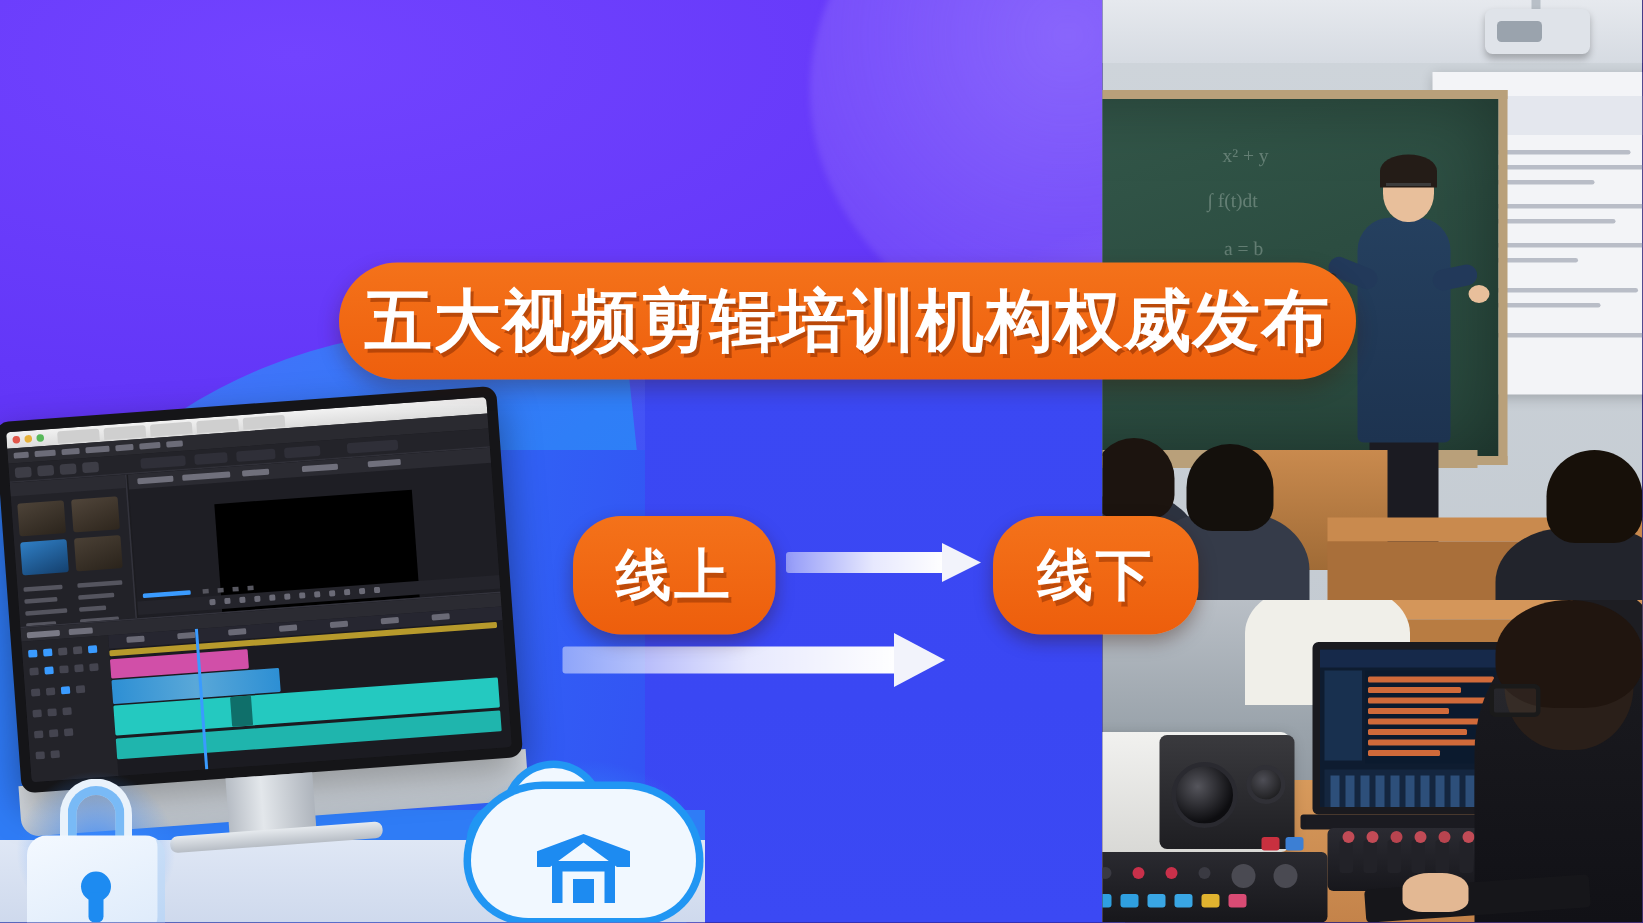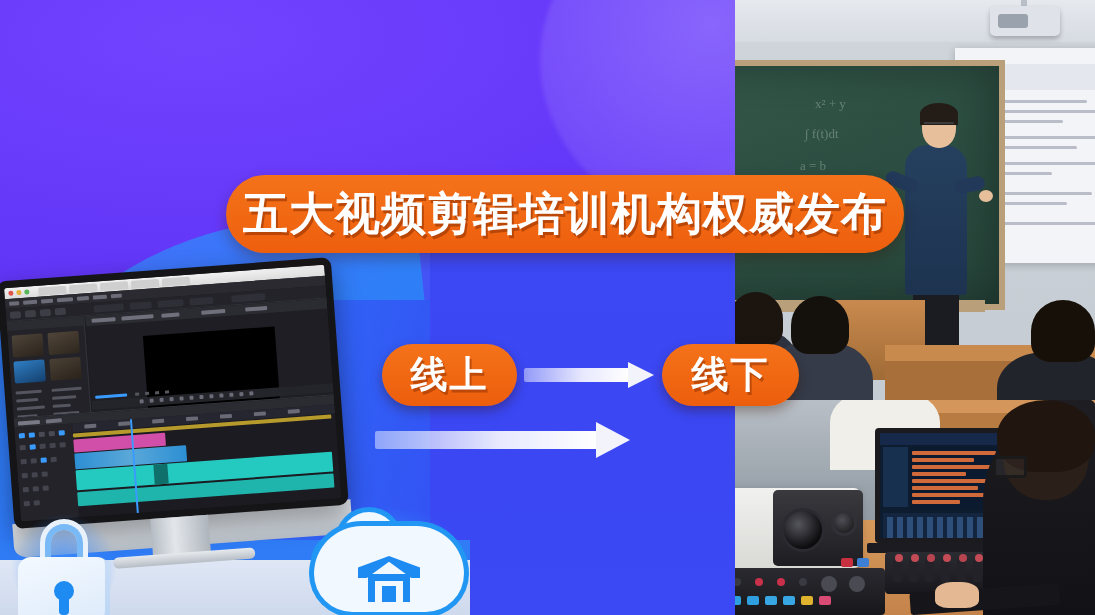--- a/index.html
+++ b/index.html
@@ -245,21 +245,21 @@
     background:linear-gradient(180deg,#f4721a 0%,#ee5f0d 100%);
     box-shadow:0 6px 14px rgba(60,20,0,.30);
     display:flex;align-items:center;justify-content:center;
   }
   .subtitle-text{
     font-family:"Liberation Serif","DejaVu Serif",serif;
     font-weight:bold;font-size:45px;color:#fff;letter-spacing:1px;white-space:nowrap;
     text-shadow:2px 3px 0 rgba(140,45,0,.55);
   }
   .pill{
-    position:absolute;height:62px;border-radius:32px;
+    position:absolute;height:79px;border-radius:32px;
     background:linear-gradient(180deg,#f4721a 0%,#ed5e0c 100%);
     box-shadow:0 5px 12px rgba(50,15,0,.35);
     display:flex;align-items:center;justify-content:center;
   }
   .pill span{
     font-family:"Liberation Serif","DejaVu Serif",serif;
     font-weight:bold;font-size:37px;color:#fff;letter-spacing:2px;white-space:nowrap;
     text-shadow:2px 3px 0 rgba(140,45,0,.5);
   }
   .pill-online{left:382px;top:344px;width:135px;}
@@ -310,21 +310,21 @@
       <div class="pc-screen-line" style="left:12px;top:114px;width:145px;"></div>
       <div class="pc-screen-line" style="left:12px;top:124px;width:85px;"></div>
       <div class="pc-screen-line" style="left:12px;top:144px;width:125px;"></div>
       <div class="pc-screen-line" style="left:12px;top:154px;width:100px;"></div>
       <div class="pc-screen-line" style="left:12px;top:174px;width:140px;"></div>
     </div>
 
     <div class="pc-board">
       <span class="pc-chalk" style="left:160px;top:30px;font-family:Liberation Serif, serif;">x² + y</span>
       <span class="pc-chalk" style="left:150px;top:60px;">∫ f(t)dt</span>
-      <span class="pc-chalk" style="left:145px;top:92px;">a = b</span>
+      <span class="pc-chalk" style="left:161px;top:92px;">a = b</span>
       <span class="pc-chalk" style="left:110px;top:124px;">Σ n→∞</span>
       <span class="pc-chalk" style="left:165px;top:120px;">Δ</span>
       <span class="pc-chalk" style="left:120px;top:158px;">P(x)</span>
     </div>
     <div class="pc-ledge"></div>
 
     <div class="pc-teacher-legs"></div>
     <div class="pc-teacher-body"></div>
     <div class="pc-arm-l"></div>
     <div class="pc-arm-r"></div>

